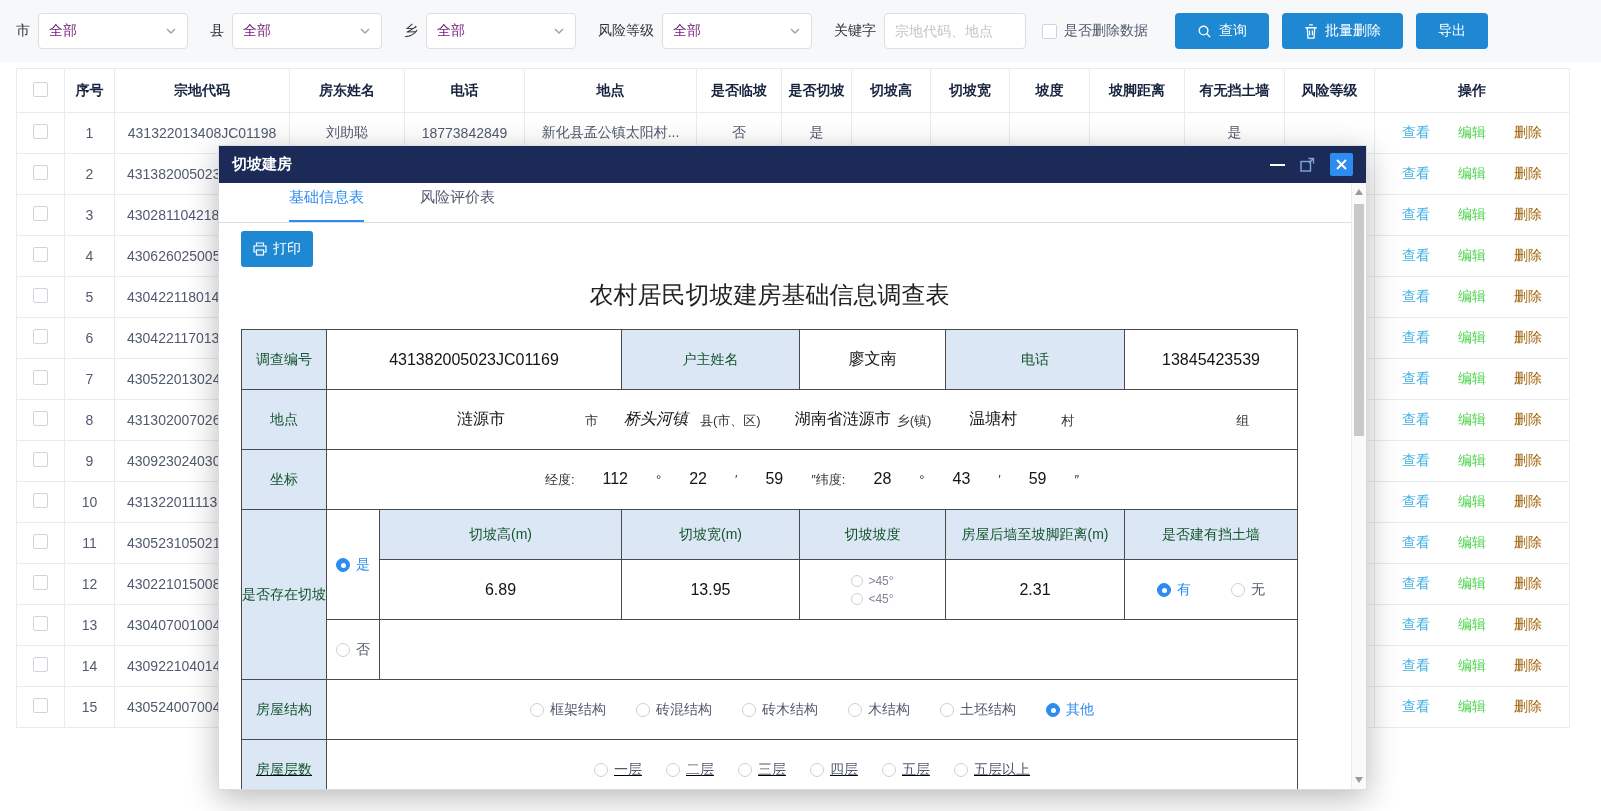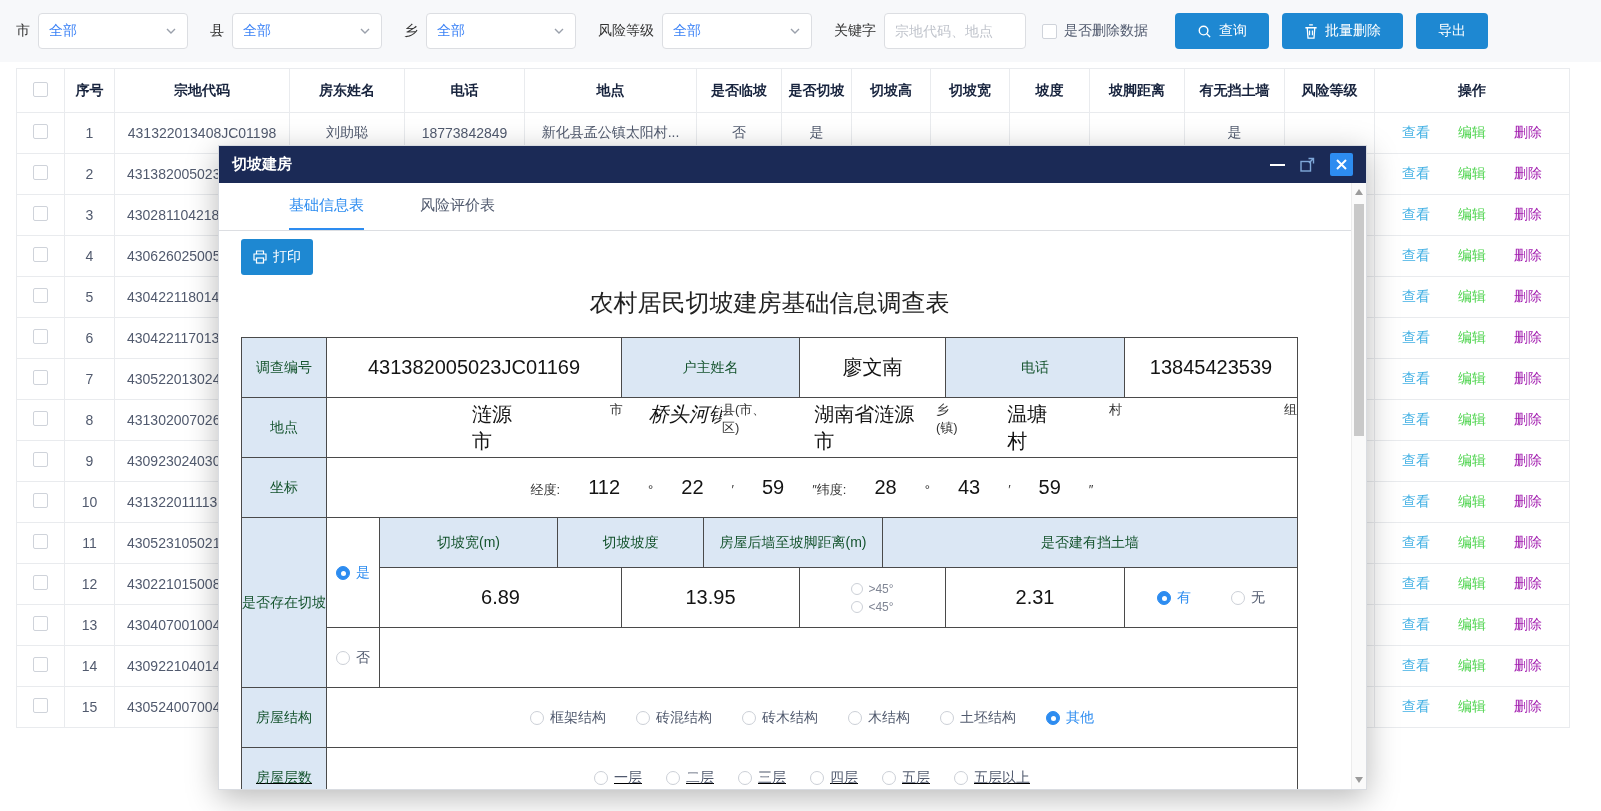--- a/index.html
+++ b/index.html
@@ -5,72 +5,72 @@
   * { margin:0; padding:0; box-sizing:border-box; }
   html,body { width:1601px; height:811px; background:#fff; overflow:hidden;
     font-family:"Liberation Sans","DejaVu Sans",sans-serif; }
 
   
   .toolbar { height:62px; background:#f7f8fa; display:flex; align-items:center; padding:0 16px; }
   .fgroup { display:flex; align-items:center; margin-right:22px; }
   .flabel { font-size:14px; color:#333; margin-right:8px; white-space:nowrap; }
   .select { width:150px; height:36px; border:1px solid #dcdee2; border-radius:4px; background:#fff;
     display:flex; align-items:center; justify-content:space-between; padding:4px 10px;
-    font-size:14px; color:#3b82f6; cursor:pointer; }
+    font-size:14px; color:#701a75; cursor:pointer; }
   .kw-input { width:142px; height:36px; border:1px solid #dcdee2; border-radius:4px; background:#fff;
     padding:0 10px; font-size:14px; color:#333; outline:none; }
   .kw-input::placeholder { color:#c0c4cc; }
   .chk-group { display:flex; align-items:center; margin-right:14px; font-size:14px; color:#515a6e; cursor:pointer; white-space:nowrap; }
   .checkbox { width:15px; height:15px; border:1px solid #cfd3da; border-radius:2px; background:#fff; display:inline-block; }
   .chk-group .checkbox { margin-right:7px; }
   .btn { height:36px; background:#1e88d2; color:#fff; border:none; border-radius:4px; font-size:14px;
     padding:0 22px; display:flex; align-items:center; gap:7px; margin-left:13px; cursor:pointer; white-space:nowrap; }
 
   
   .grid { border-collapse:collapse; table-layout:fixed; margin:6px 16px 0; width:1554px; }
   .grid th, .grid td { border:1px solid #e9ebee; text-align:center; overflow:hidden; white-space:nowrap; }
   .grid th { height:44px; font-size:14px; font-weight:bold; color:#17233d; background:#fff; }
   .grid td { height:41px; font-size:14px; color:#515a6e; }
   .code-partial { text-align:left !important; padding-left:12px; }
   .lnk { margin:0 14px; cursor:pointer; font-size:14px; text-decoration:none; }
-  .lnk.view { color:#41b0e4; } .lnk.edit { color:#4ed44e; } .lnk.del { color:#a21caf; }
+  .lnk.view { color:#41b0e4; } .lnk.edit { color:#4ed44e; } .lnk.del { color:#a16207; }
 
   
   .modal { position:absolute; left:218px; top:145px; width:1149px; height:645px; background:#fff;
     box-shadow:0 8px 30px rgba(0,0,0,.28); border:1px solid #d9dce1; overflow:hidden; z-index:10; }
   .modal-header { height:37px; background:#1b2a56; display:flex; align-items:center; padding:0 13px; }
   .modal-title { color:#fff; font-size:15px; font-weight:bold; }
   .win-controls { margin-left:auto; display:flex; align-items:center; gap:15px; }
   .minus-bar { width:15px; height:2px; background:#fff; display:inline-block; cursor:pointer; }
   .close-btn { width:23px; height:23px; background:#2d8cf0; border-radius:2px; display:flex;
     align-items:center; justify-content:center; cursor:pointer; }
-  .modal-tabs { height:48px; border-bottom:1px solid #dcdee2; display:flex; align-items:flex-end;
+  .modal-tabs { height:40px; border-bottom:1px solid #dcdee2; display:flex; align-items:flex-end;
     padding-left:70px; gap:56px; }
   .tab { font-size:15px; color:#515a6e; padding-bottom:13px; cursor:pointer; border-bottom:2px solid transparent; }
   .tab.active { color:#2d8cf0; border-bottom-color:#2d8cf0; }
   .modal-body { position:relative; height:560px; padding:8px 0 0 22px; }
   .print-btn { width:72px; height:36px; background:#1e88d2; color:#fff; border:none; border-radius:3px;
     font-size:14px; display:flex; align-items:center; justify-content:center; gap:6px; cursor:pointer; }
   .form-title { width:1057px; text-align:center; font-size:24px; color:#222; margin-top:12px; line-height:32px; }
 
   
   .ftable { width:1057px; margin-top:18px; border:1px solid #4a4a4a; }
   .frow { display:flex; border-bottom:1px solid #4a4a4a; }
   .frow:last-child { border-bottom:none;text-decoration:underline; }
   .fcell { border-right:1px solid #4a4a4a; display:flex; align-items:center; justify-content:center; }
   .fcell:last-child { border-right:none; }
   .lab { background:#dbe7f4; font-size:14px; color:#14532d; text-align:center; }
-  .big { font-size:20px; color:#141414; }
+  .big { font-size:16px; color:#141414; }
   .suffix { font-size:13px; color:#333; }
   .h60 { height:60px; }
   .w85 { width:85px; flex:none; } .w295 { width:295px; flex:none; } .w178 { width:178px; flex:none; }
   .w146 { width:146px; flex:none; } .w179 { width:179px; flex:none; } .w53 { width:53px; flex:none; }
   .flex1 { flex:1; }
   .clip { display:inline-block; width:76px; overflow:hidden; white-space:nowrap;font-style:italic; }
-  .loc-line { display:flex; align-items:flex-start; width:100%;padding-left:15px; }
+  .loc-line { display:flex; align-items:flex-end; width:100%; }
   .coord-line { display:flex; align-items:baseline; justify-content:center; width:100%; }
   .coord-num { margin:0 28px; }
 
   .radio { width:14px; height:14px; border-radius:50%; border:1px solid #ccd0d7; background:#fff;
     display:inline-block; position:relative; flex:none; }
   .radio.checked { background:#2d8cf0; border-color:#2d8cf0; }
   .radio.checked::after { content:''; position:absolute; left:4px; top:4px; width:5px; height:5px;
     border-radius:50%; background:#fff; }
   .radio-item { display:flex; align-items:center; cursor:pointer; white-space:nowrap; }
   .rlabel { font-size:14px; color:#515a6e; margin-left:6px; }
@@ -539,20 +539,21 @@
         <div class="flex1" style="display:flex;flex-direction:column">
           <div style="display:flex;height:110px;border-bottom:1px solid #4a4a4a">
             <div class="fcell w53">
               <label class="radio-item">
                 <span class="radio checked"></span>
                 <span class="rlabel sel">是</span>
               </label>
             </div>
             <div class="flex1" style="display:flex;flex-direction:column">
               <div style="display:flex;height:50px;border-bottom:1px solid #4a4a4a">
+                <div class="fcell lab" style="width:242px;flex:none">切坡高(m)</div>
                 <div class="fcell lab w178">切坡宽(m)</div>
                 <div class="fcell lab w146">切坡坡度</div>
                 <div class="fcell lab w179">房屋后墙至坡脚距离(m)</div>
                 <div class="fcell lab flex1">是否建有挡土墙</div>
               </div>
               <div style="display:flex;flex:1">
                 <div class="fcell big" style="width:242px;flex:none">6.89</div>
                 <div class="fcell big w178">13.95</div>
                 <div class="fcell w146">
                   <div class="slope-stack">

